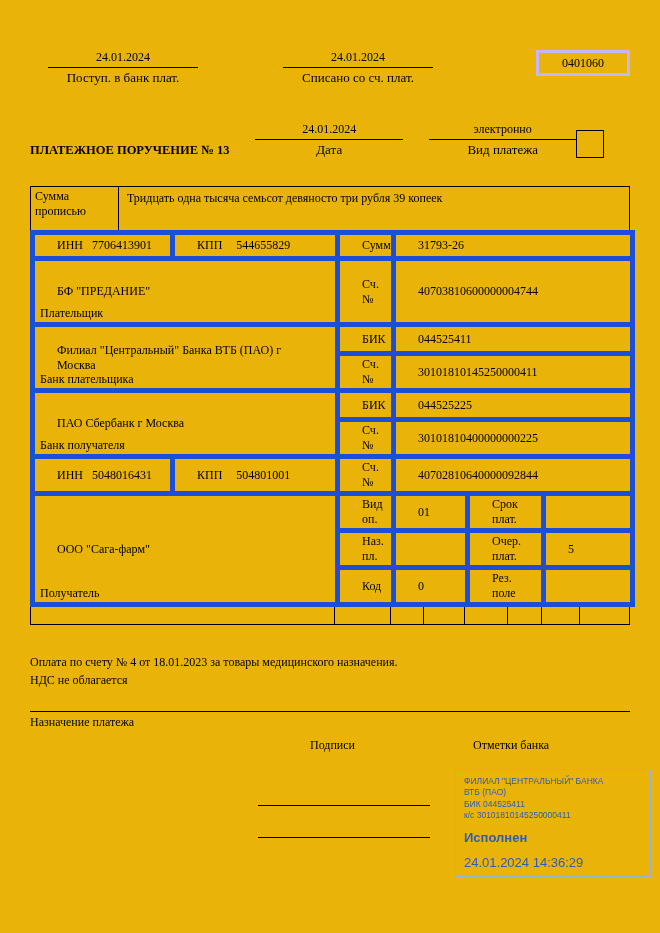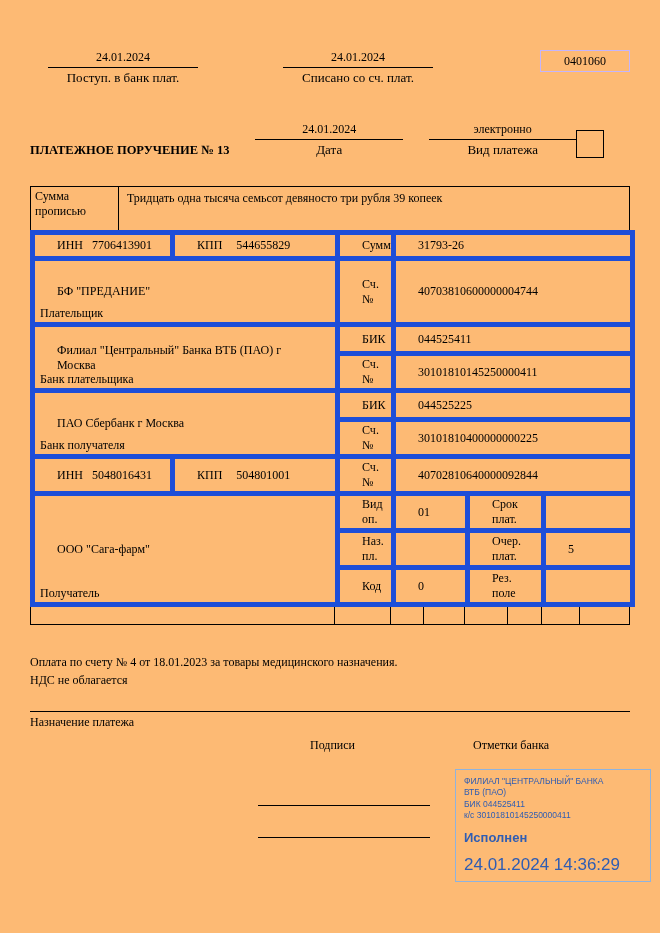--- a/index.html
+++ b/index.html
@@ -1,26 +1,26 @@
 <!DOCTYPE html>
 <html><head>
 <meta charset="utf-8">
 <style>
   html,body { margin:0; padding:0; background:#ffffff; }
-  .page { position:relative; width:660px; height:933px; background:#fdba74;
+  .page { position:relative; width:660px; height:933px; background:#eab308;
           font-family:"Liberation Serif", serif; font-size:12px; color:#000; overflow:hidden; }
 
   
   .top-dates { display:flex; align-items:flex-start; padding-top:50px; margin:0 30px; }
   .date-field { width:150px; }
   .df1 { margin-left:18px; }
   .df2 { margin-left:85px; }
   .u-line { border-bottom:1px solid #000; text-align:center; padding-bottom:2px; font-size:12px; min-height:14px; }
   .small-label { text-align:center; font-size:13px; padding-top:2px; }
-  .form-code-box { margin-left:auto; width:88px; height:20px; border:1px solid #c4b5fd;
+  .form-code-box { margin-left:auto; width:88px; height:20px; border:3px solid #c4b5fd;
                    text-align:center; line-height:20px; font-size:12px; }
 
   
   .title-row { display:flex; margin:36px 30px 0; align-items:flex-end; }
   .doc-title { font-weight:bold; font-size:12.5px; white-space:nowrap; padding-top:1px; }
   .tf { width:150px; margin-left:26px; }
   .kind-box { width:26px; height:26px; border:1px solid #000; margin-left:auto; margin-right:26px; margin-top:-7px; }
 
   
   .amount-block { margin:28px 30px 0; border:1px solid #000; border-bottom:none; display:flex; min-height:44px; box-sizing:border-box; }
@@ -58,21 +58,21 @@
             display:flex; flex-direction:column; align-items:center; justify-content:center; gap:2px; }
   .ep-small { font-size:8.5px; }
   .ep-name { font-size:12px; font-weight:bold; }
   .sig-line { position:absolute; left:258px; width:172px; border-bottom:1px solid #000; }
   .sig-line.one { top:46px; }
   .sig-line.two { top:78px; }
   .stamp { position:absolute; left:455px; top:10px; width:178px; border:1px solid #8fb3dd;
            color:#2f5db3; font-family:"Liberation Sans", sans-serif; padding:6px 8px; }
   .stamp-line { font-size:8.5px; line-height:1.35; }
   .stamp-status { font-size:13px; font-weight:bold; margin-top:8px; }
-  .stamp-dt { font-size:17px; margin-top:10px; }
+  .stamp-dt { font-size:13px; margin-top:10px; }
 </style>
 </head>
 <body>
 
 <div class="page">
 
   <div class="top-dates">
     <div class="date-field df1">
       <div class="u-line">24.01.2024</div>
       <div class="small-label">Поступ. в банк плат.</div>

